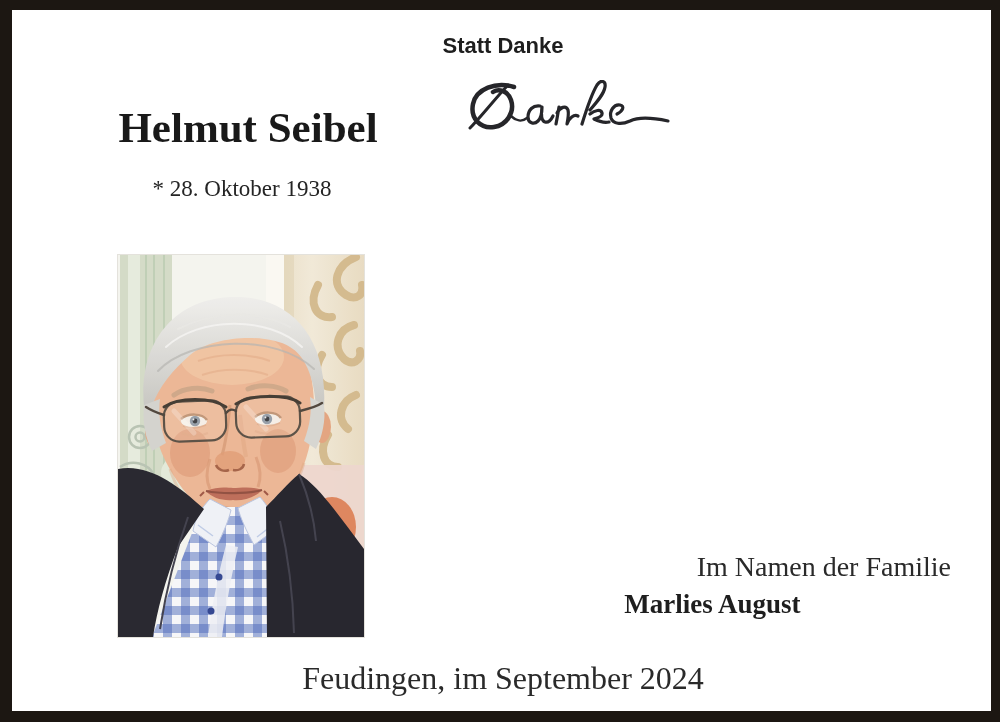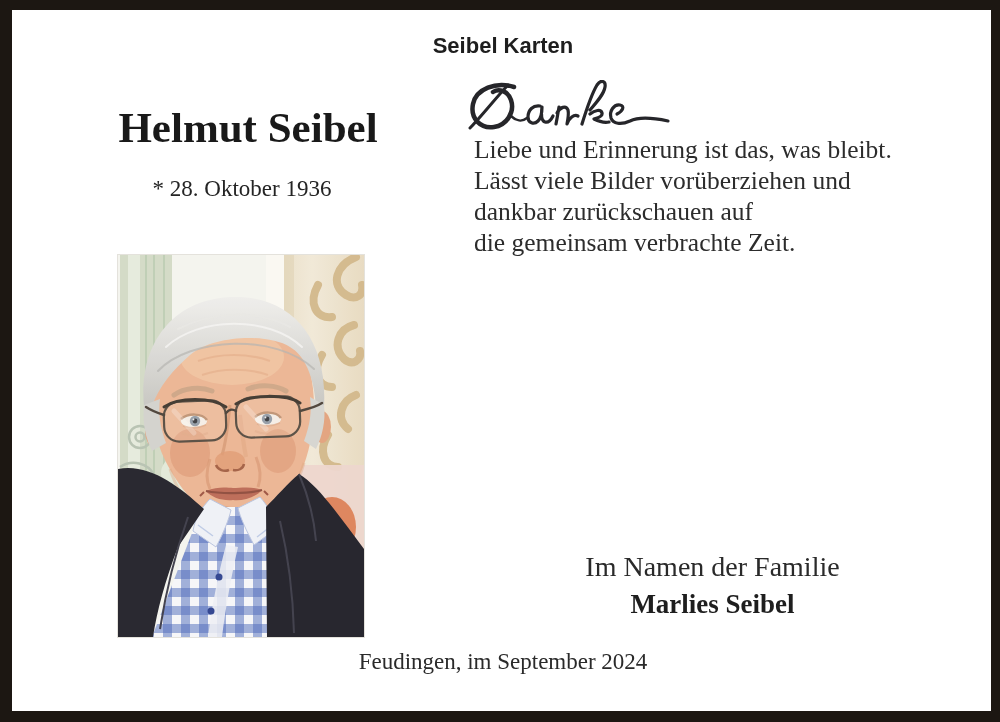--- a/index.html
+++ b/index.html
@@ -35,71 +35,67 @@
     outline:1px solid #e4e2dc;
   }
   .danke{left:452px;top:70px;width:212px;height:54px;}
   .paras{
     left:462px;top:124px;width:500px;
     font-size:25.5px;line-height:31px;color:#2c2c2c;
   }
   .paras p{margin:0 0 19px 0;white-space:pre-line;}
   .im-namen{
     left:462px;width:477px;top:543px;
-    font-size:28px;line-height:28px;color:#2a2a2a;
+    font-size:28px;line-height:28px;color:#2a2a2a;text-align:right;
   }
   .marlies{
     left:462px;width:477px;top:581px;
     font-size:27px;line-height:27px;font-weight:bold;color:#1e1e1e;
   }
   .footerline{
-    left:12px;right:9px;top:639px;
-    font-size:23px;line-height:25px;color:#2a2a2a;
+    left:12px;right:9px;top:656px;
+    font-size:32px;line-height:25px;color:#2a2a2a;
   }
   .sr-only{
     position:absolute;width:1px;height:1px;overflow:hidden;
     clip:rect(0 0 0 0);white-space:nowrap;
   }
 </style>
 </head>
 <body>
 
 <div class="stage">
   <div class="card">
 
-    <div class="abs statt center">Seibel Karten</div>
+    <div class="abs statt center">Statt Danke</div>
 
     <div class="abs name center">Helmut Seibel</div>
 
     <div class="abs dates center">
-      <div>* 28. Oktober 1936</div>
+      <div>* 28. Oktober 1938</div>
     </div>
 
     <div class="abs danke">
       <span class="sr-only">Danke</span>
       <svg width="212" height="54" viewBox="0 0 212 54" fill="none" stroke="#26262a" stroke-linecap="round" stroke-linejoin="round" aria-hidden="true">
         <path d="M 6,48 C 16,38 30,20 44,5" stroke-width="3"></path>
         <path d="M 50,7 C 32,1 12,9 9,24 C 6,39 17,49 30,47 C 43,45 51,32 47,20 C 44,11 35,8 29,12" stroke-width="4.5"></path>
         <path d="M 47,36 C 52,41 58,42 63,38" stroke-width="2.5"></path>
         <path d="M 76,26 C 69,25 64,30 64,37 C 64,43 70,45 74,41 C 77,38 78,31 78,27 M 78,27 C 77,35 77,41 81,42 C 84,43 87,40 89,36" stroke-width="3.2"></path>
         <path d="M 95,27 C 94,33 93,39 92,44 M 93,33 C 96,27 102,25 104,30 C 105,34 104,39 103,44 C 105,38 110,34 114,36" stroke-width="3.2"></path>
         <path d="M 118,44 C 122,31 127,15 133,5 C 137,-1 142,1 141,7 C 140,14 133,22 126,30 M 126,34 C 131,30 137,29 138,33 C 139,37 133,38 130,39 C 134,41 140,43 145,42" stroke-width="3.2"></path>
         <path d="M 153,34 C 159,31 161,26 156,25 C 150,24 145,31 147,38 C 149,44 157,45 166,41 C 176,36 190,38 204,41" stroke-width="3.2"></path>
       </svg>
     </div>
 
     <div class="abs paras">
-      <p>Liebe und Erinnerung ist das, was bleibt.
-Lässt viele Bilder vorüberziehen und
-dankbar zurückschauen auf
-die gemeinsam verbrachte Zeit.</p>
     </div>
 
     <div class="abs im-namen center">Im Namen der Familie</div>
-    <div class="abs marlies center">Marlies Seibel</div>
+    <div class="abs marlies center">Marlies August</div>
 
     <div class="abs footerline center">Feudingen, im September 2024</div>
 
     <div class="abs photo-frame" role="img" aria-label="Porträtfoto: älterer Herr mit grauem Haar und Brille, dunkle Jacke über blau-weiß kariertem Hemd, vor Fenster und Vorhang">
       <svg width="246" height="382" viewBox="0 0 246 382" aria-hidden="true">
         <defs>
           <linearGradient id="hairG" x1="0" y1="0" x2="0" y2="1">
             <stop offset="0" stop-color="#f0f0ee"></stop>
               <stop offset="1" stop-color="#c7c7c3"></stop>
           </linearGradient>

